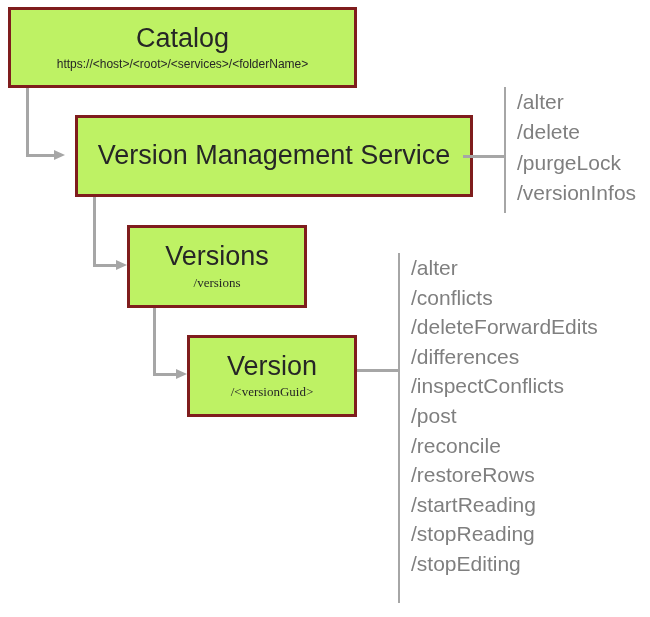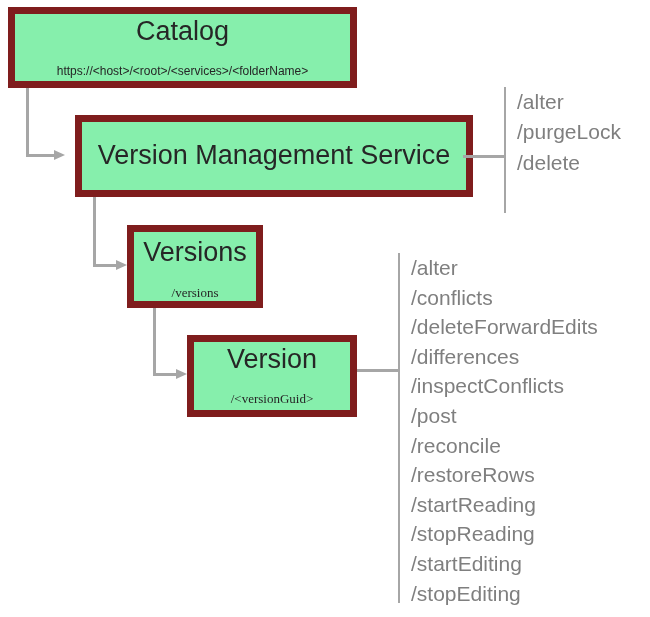--- a/index.html
+++ b/index.html
@@ -8,43 +8,42 @@
     background: #ffffff;
     font-family: "Liberation Sans", sans-serif;
     position: relative;
     overflow: hidden;
   }
   #canvas { position: absolute; left: 0; top: 0; width: 650px; height: 617px; }
 
   
   .node {
     position: absolute;
-    background: #86efac;
-    border: 7px solid #7f1d1d;
+    background: #bef264;
+    border: 3px solid #7f1d1d;
     box-sizing: border-box;
     display: flex; flex-direction: column;
     align-items: center; justify-content: center;
     text-align: center;
-    gap: 14px;
   }
   .node-title {
     color: #262626;
     font-size: 27px;
     line-height: 1.1;
     white-space: nowrap;
   }
   .node-sub {
     color: #262626;
     font-size: 12px;
     margin-top: 3px;
     white-space: nowrap;
   }
   #node-catalog  { left: 8px;   top: 7px;   width: 349px; height: 81px; }
   #node-vms      { left: 65px;  top: 115px; width: 398px; height: 82px; margin-left: 10px; }
-  #node-versions { left: 127px; top: 225px; width: 136px; height: 83px; justify-content: flex-end; }
+  #node-versions { left: 127px; top: 225px; width: 180px; height: 83px; }
   #node-versions .node-sub, #node-version .node-sub { font-size: 13px; font-family: Liberation Serif, serif; }
   #node-version  { left: 187px; top: 335px; width: 170px; height: 82px; }
 
   
   .seg { position: absolute; background: #A6A6A6; }
   .seg-v { width: 3px; }
   .seg-h { height: 3px; }
   #c1-v { left: 26px;  top: 88px;  height: 69px; }
   #c1-h { left: 26px;  top: 154px; width: 29px; }
   #c2-v { left: 93px;  top: 197px; height: 69px; }
@@ -111,31 +110,31 @@
 
   <div class="seg seg-v" id="c3-v"></div>
   <div class="seg seg-h" id="c3-h"></div>
   <div class="arrowhead" id="a3"></div>
 
   <div class="seg seg-h" id="stub-vms"></div>
   <div class="seg seg-h" id="stub-version"></div>
 
   <div class="ops-list" id="ops-vms">
       <div class="ops-item">/alter</div>
+      <div class="ops-item">/delete</div>
       <div class="ops-item">/purgeLock</div>
-      <div class="ops-item">/delete</div>
+      <div class="ops-item">/versionInfos</div>
     </div>
   <div class="ops-list" id="ops-version">
       <div class="ops-item">/alter</div>
       <div class="ops-item">/conflicts</div>
       <div class="ops-item">/deleteForwardEdits</div>
       <div class="ops-item">/differences</div>
       <div class="ops-item">/inspectConflicts</div>
       <div class="ops-item">/post</div>
       <div class="ops-item">/reconcile</div>
       <div class="ops-item">/restoreRows</div>
       <div class="ops-item">/startReading</div>
       <div class="ops-item">/stopReading</div>
-      <div class="ops-item">/startEditing</div>
       <div class="ops-item">/stopEditing</div>
     </div>
 
 </div>
 
 </body></html>

